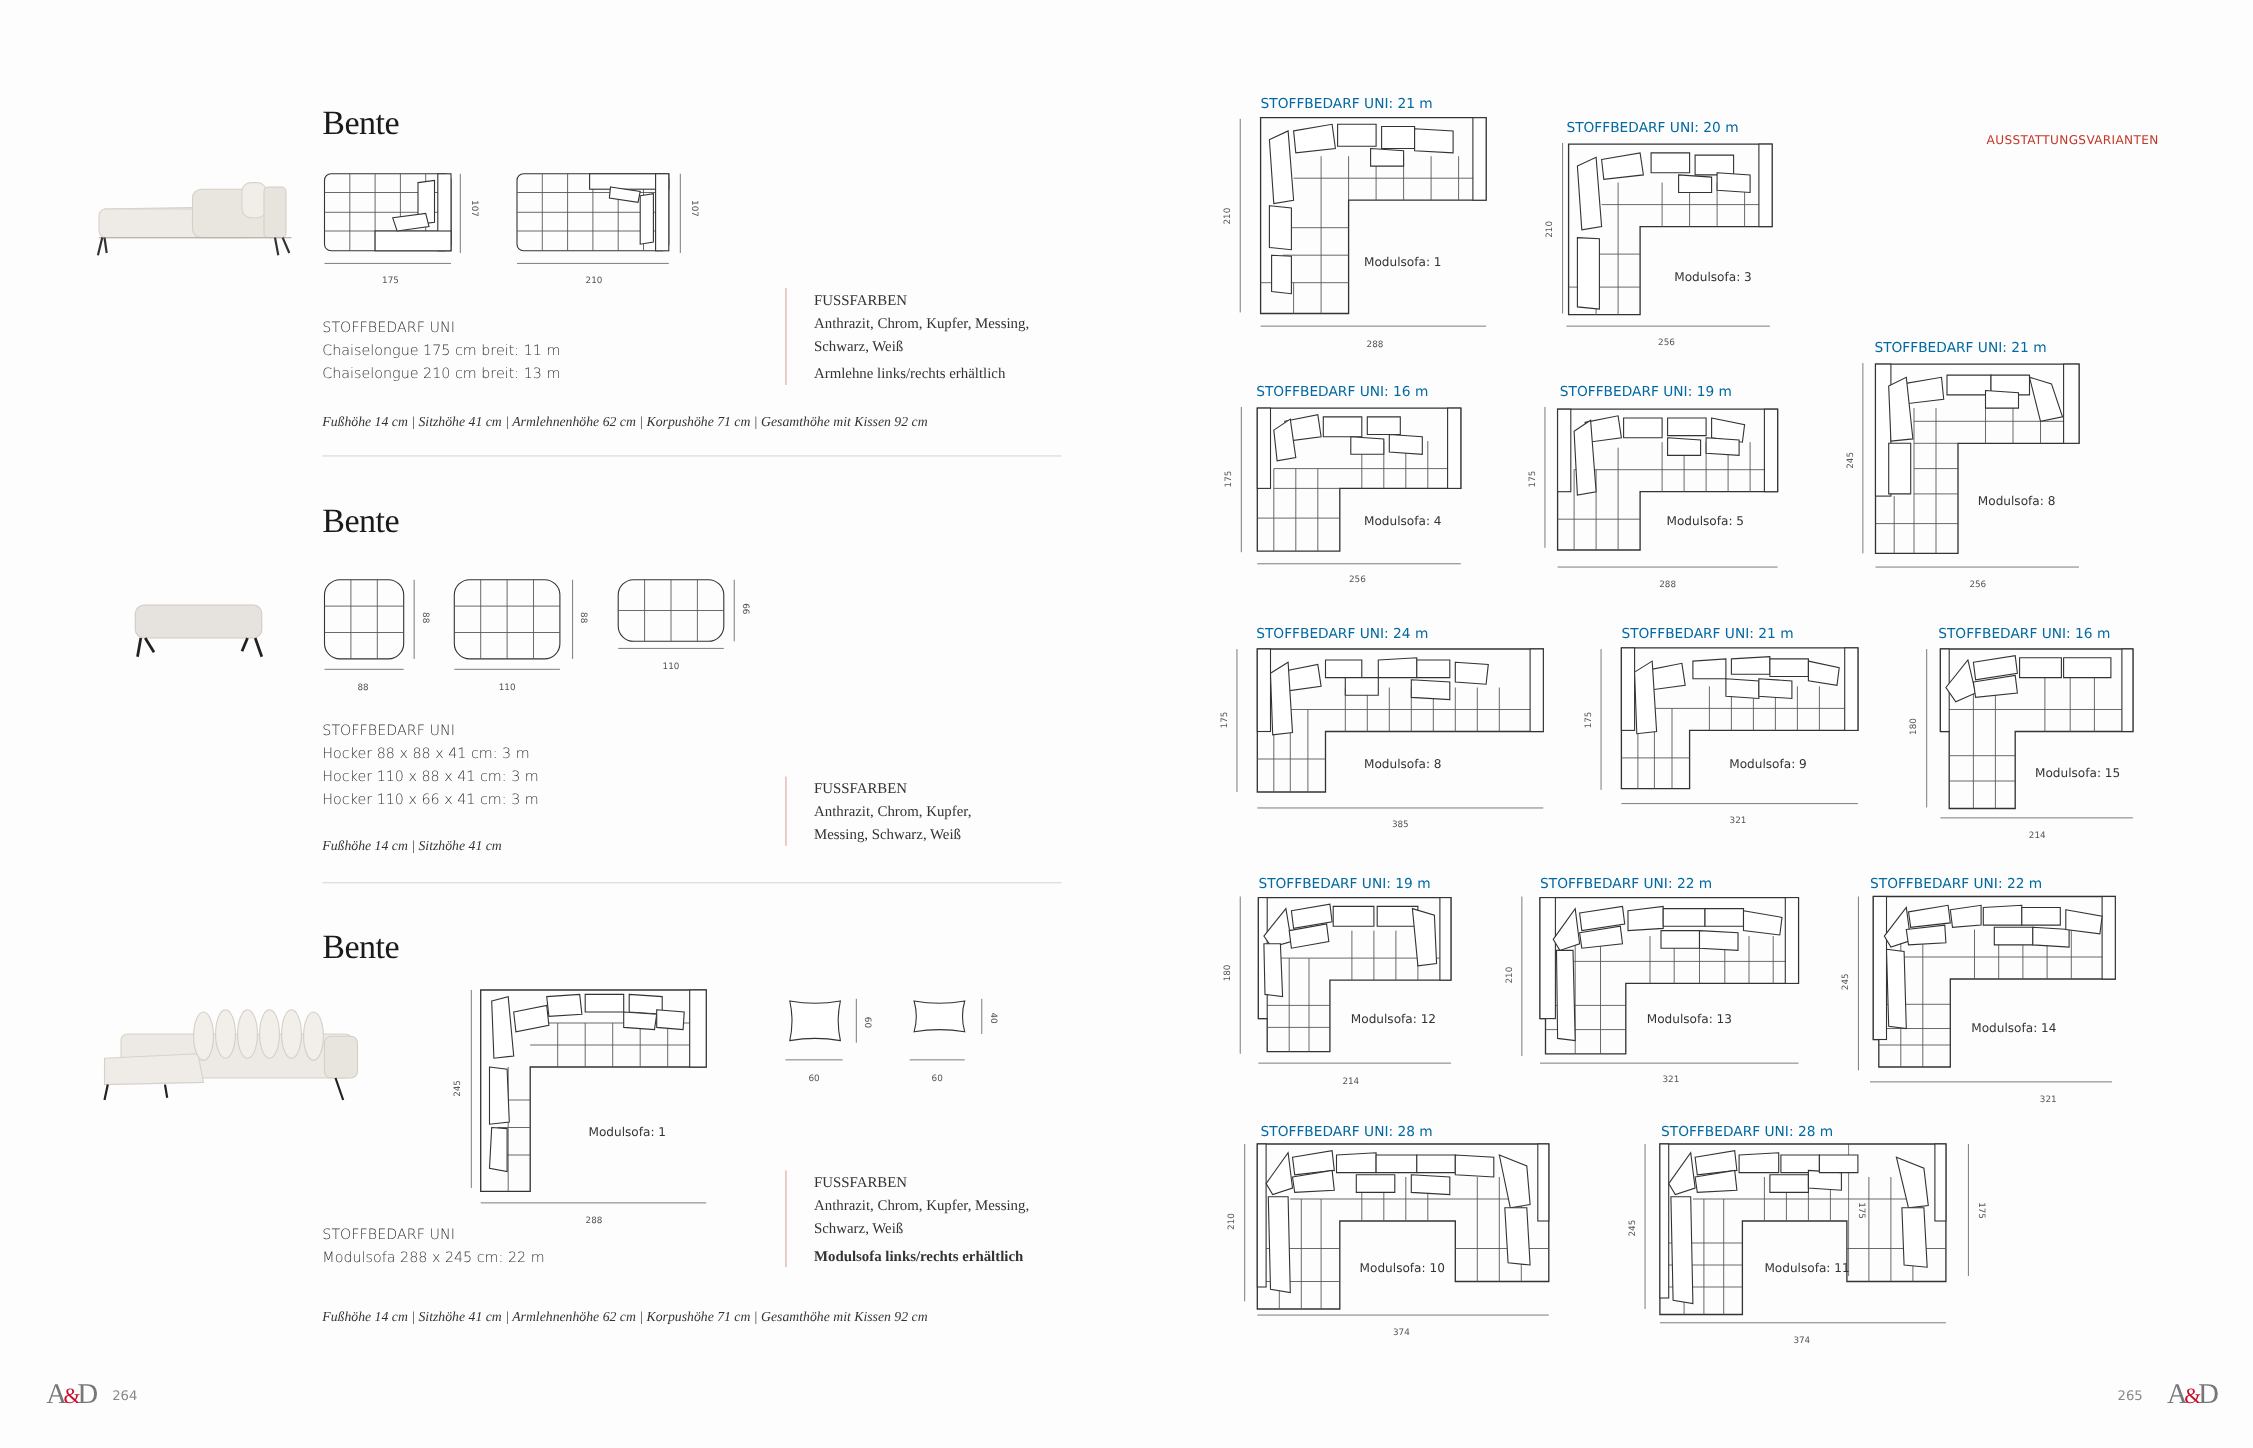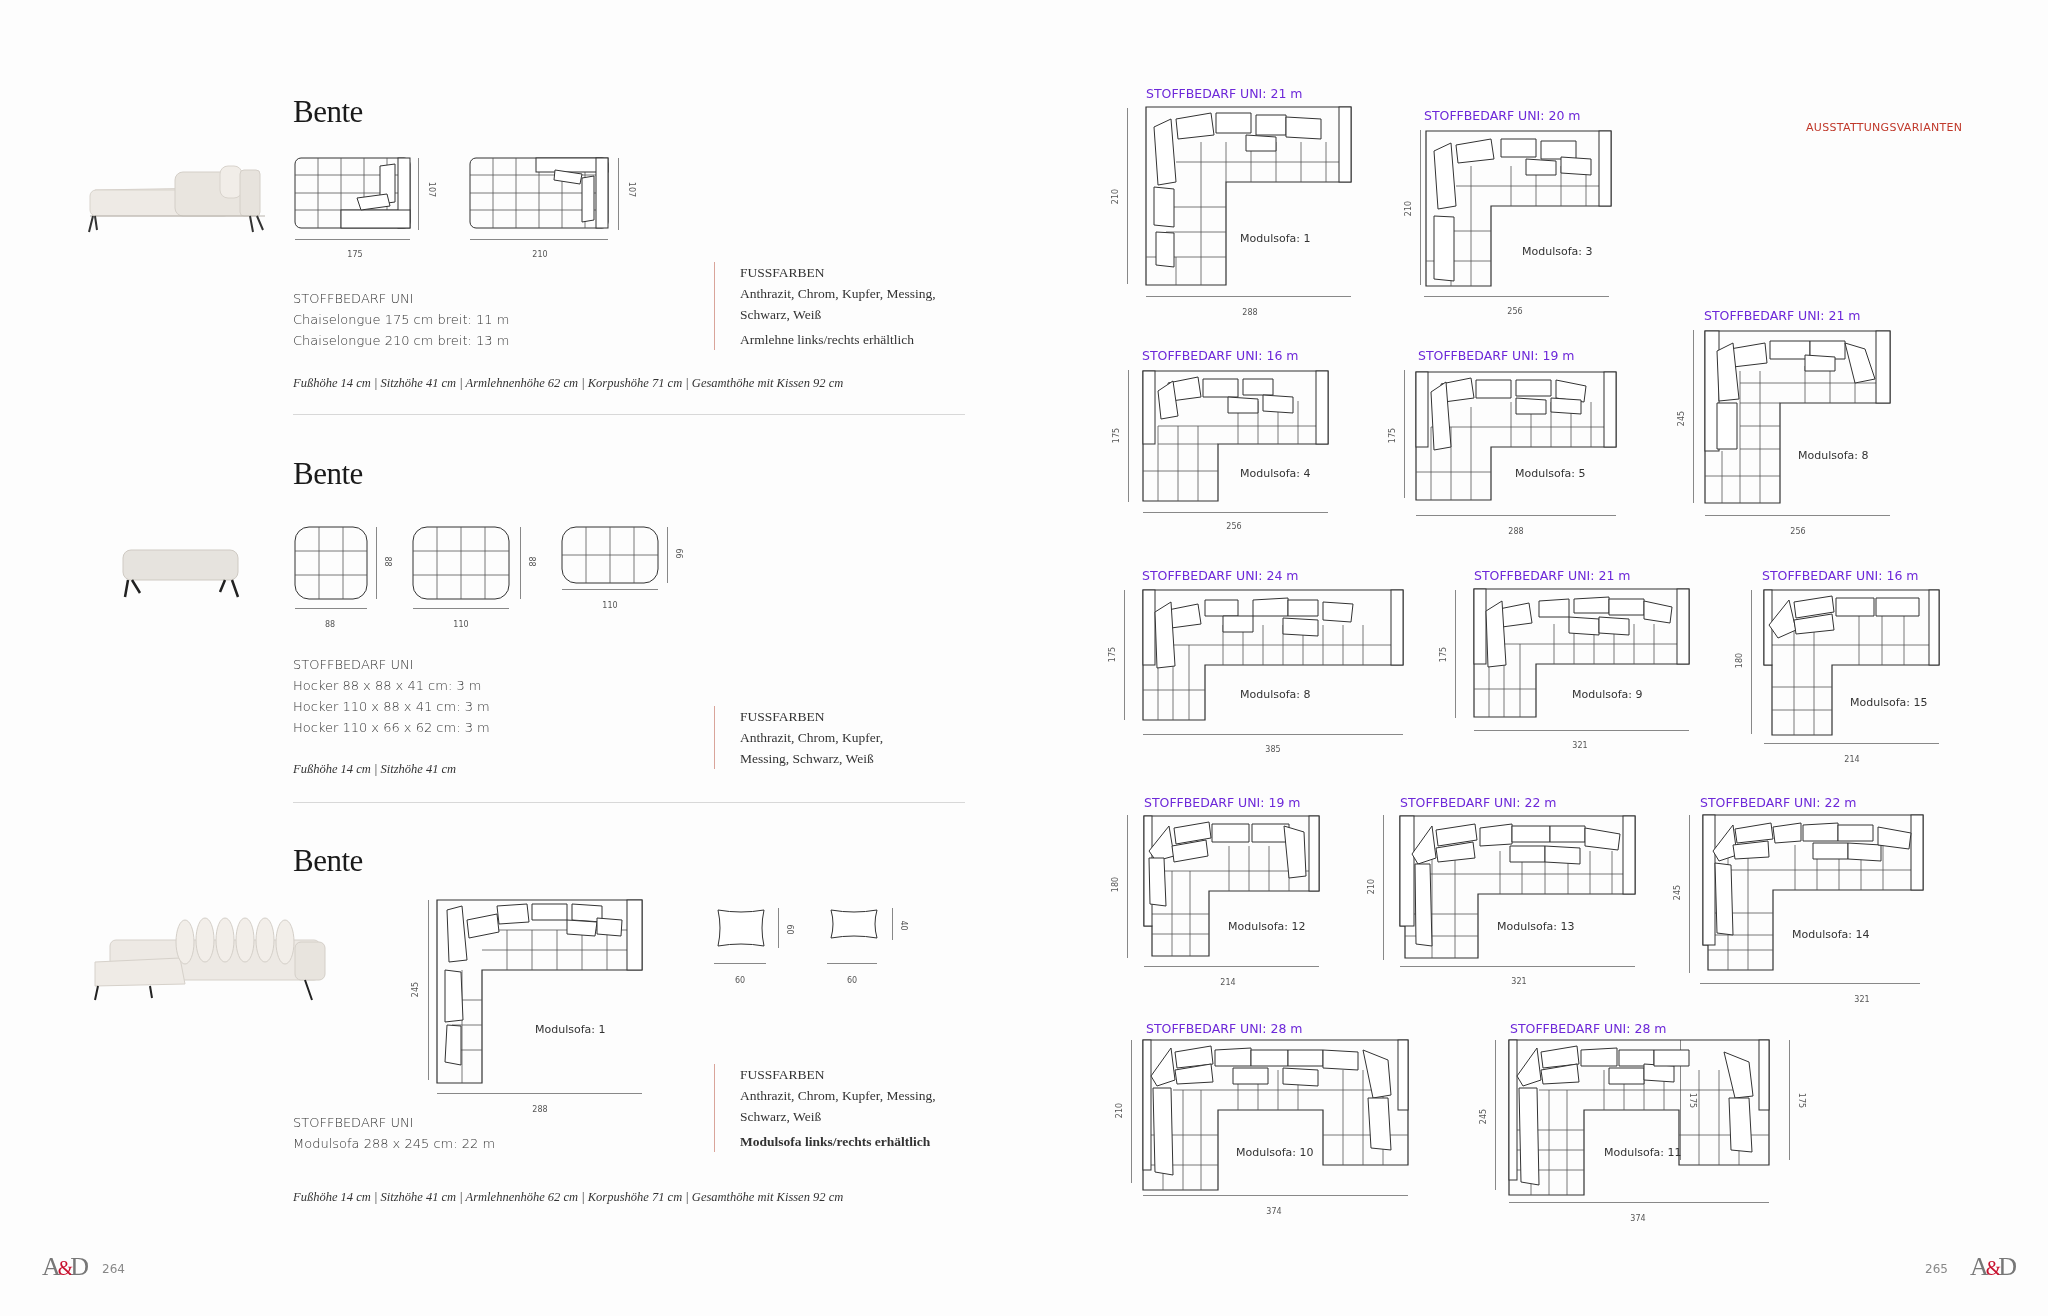--- a/index.html
+++ b/index.html
@@ -8,21 +8,21 @@
   .title{font-family:"Liberation Serif",serif;font-size:31px;color:#1a1a1a;letter-spacing:-0.5px;}
   .sans{font-family:"DejaVu Sans",sans-serif;font-weight:300;font-size:13px;color:#333;line-height:21px;}
   .serif{font-family:"Liberation Serif",serif;font-size:13.5px;color:#333;line-height:21px;}
   .italic{font-family:"Liberation Serif",serif;font-style:italic;font-size:12.5px;color:#333;}
   .hr{height:1px;background:#d8d8d8;}
   .redbar{border-left:1px solid #d9a49a;padding-left:25px;}
   .dim{font-family:"DejaVu Sans",sans-serif;font-size:8px;color:#555;text-align:center;}
   .dimv{font-family:"DejaVu Sans",sans-serif;font-size:8px;color:#555;transform:rotate(-90deg);transform-origin:center;}
   .dimv90{font-family:"DejaVu Sans",sans-serif;font-size:8px;color:#555;transform:rotate(90deg);transform-origin:center;}
   .line{background:#888;}
-  .stoff{font-family:"DejaVu Sans",sans-serif;font-size:12.5px;color:#6d28d9;white-space:nowrap;}
+  .stoff{font-family:"DejaVu Sans",sans-serif;font-size:12.5px;color:#0369a1;white-space:nowrap;}
   .mlabel{font-family:"DejaVu Sans",sans-serif;font-size:11px;color:#333;white-space:nowrap;}
   .pageno{font-family:"DejaVu Sans",sans-serif;font-size:12px;color:#888;}
   .logo{font-family:"Liberation Serif",serif;font-size:26px;color:#777;letter-spacing:-3px;}
   .logo .amp{color:#c8102e;font-size:20px;}
   .accent{font-family:"DejaVu Sans",sans-serif;font-size:11px;color:#c0392b;letter-spacing:0.3px;}
   svg{position:absolute;overflow:visible;}
 </style>
 </head>
 <body>
 
@@ -139,21 +139,21 @@
 </svg>
 <div class="abs line" style="left:562px;top:589px;width:96px;height:1px;"></div>
 <div class="abs dim" style="left:580px;top:601px;width:60px;">110</div>
 <div class="abs line" style="left:667px;top:527px;width:1px;height:56px;"></div>
 <div class="abs dimv90" style="left:673px;top:549px;">66</div>
 
 <div class="abs sans" style="left:293px;top:654px;">
   <div>STOFFBEDARF UNI</div>
   <div>Hocker 88 x 88 x 41 cm: 3 m</div>
   <div>Hocker 110 x 88 x 41 cm: 3 m</div>
-  <div>Hocker 110 x 66 x 62 cm: 3 m</div>
+  <div>Hocker 110 x 66 x 41 cm: 3 m</div>
 </div>
 <div class="abs serif redbar" style="left:714px;top:706px;">
   <div>FUSSFARBEN</div>
   <div>Anthrazit, Chrom, Kupfer,</div>
   <div>Messing, Schwarz, Weiß</div>
 </div>
 <div class="abs italic" style="left:293px;top:762px;">Fußhöhe 14 cm | Sitzhöhe 41 cm</div>
 <div class="abs hr" style="left:293px;top:802px;width:672px;"></div>
 
 <div class="abs title" style="left:293px;top:843px;">Bente</div>

